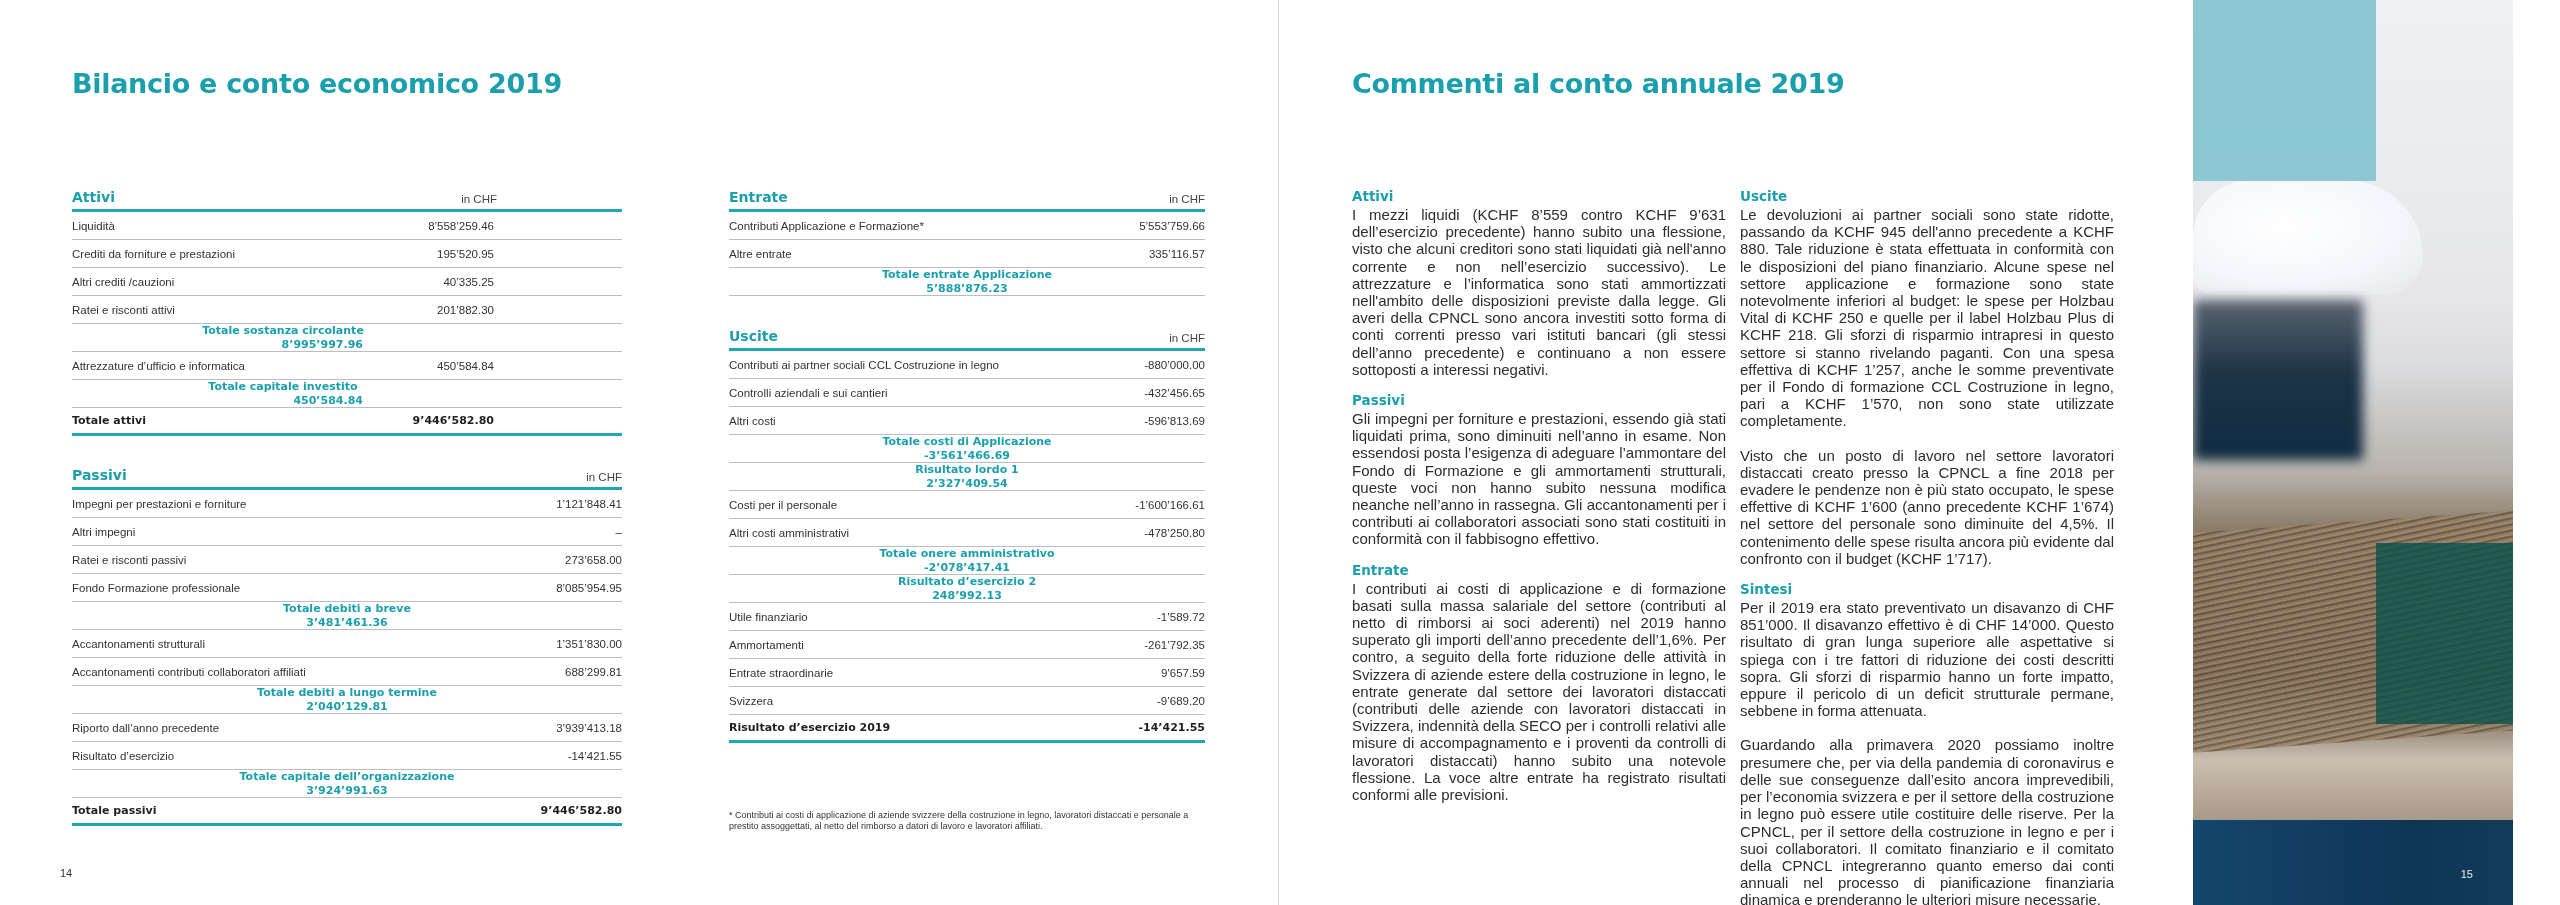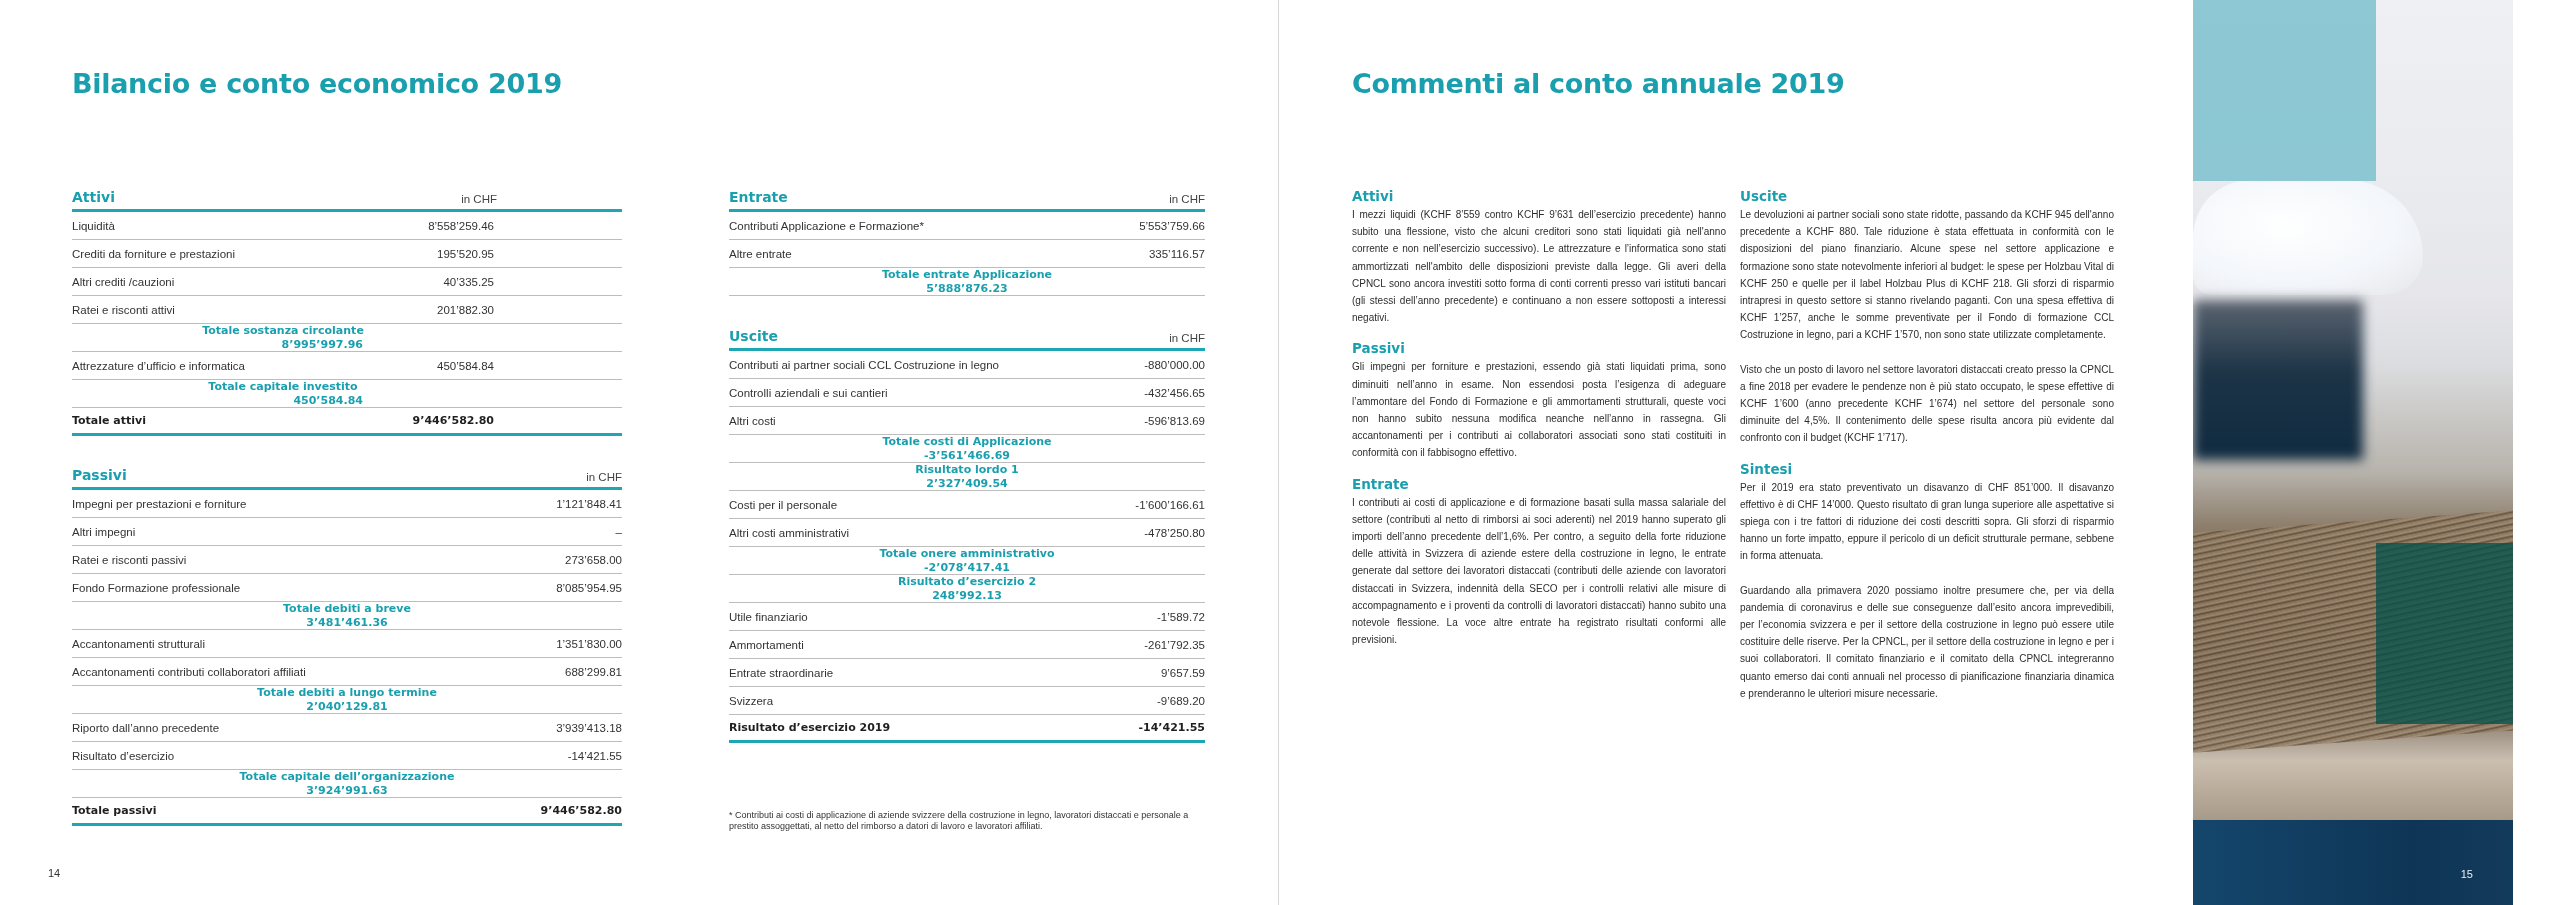--- a/index.html
+++ b/index.html
@@ -39,21 +39,21 @@
   #attivi .fin-head .unit { margin-right: 125px; width: auto; }
   #attivi .fin-row { padding-right: 128px; }
 
   .footnote { position: absolute; left: 729px; top: 810px; width: 480px; font-size: 9px; line-height: 11px; color: #333; }
 
   .page-num { position: absolute; top: 867px; font-size: 11px; color: #333; }
 
   
   .col { position: absolute; width: 374px; }
   .col h3 { font-family: "DejaVu Sans", sans-serif; font-weight: bold; font-size: 13.5px; color: #1a9fae; line-height: 17px; margin-bottom: 1px; }
-  .col p { font-size: 10px; line-height: 17.2px; color: #2d2d2d; text-align: justify; }
+  .col p { font-size: 15px; line-height: 17.2px; color: #2d2d2d; text-align: justify; }
   .col .section { margin-bottom: 14px; }
   .col .gap { height: 17px; }
 
   
   .photo {
     position: absolute; left: 2193px; top: 0; width: 320px; height: 905px; overflow: hidden;
     background:
       linear-gradient(180deg, #eef0f3 0%, #e9ebef 20%, #e6e6ea 33%, #dcdde0 40%, #b8b4ad 52%, #8e7f6d 58%, #6d5b48 66%, #4e3f31 75%, #c9bfb1 84%, #bfb4a6 88%, #1e4a6a 93%, #12385a 100%);
   }
   .photo .blur-white { position: absolute; left: 0; top: 180px; width: 230px; height: 115px; border-radius: 60px 80px 40px 20px; background: radial-gradient(ellipse at 40% 40%, #ffffff 0%, #f4f7fb 55%, rgba(240,243,247,0) 100%); }
@@ -253,21 +253,21 @@
           </div>
           <div class="fin-row total">
             <span class="label">Risultato d’esercizio 2019</span>
             <span class="val">-14’421.55</span>
           </div>
         </div>
     </div>
 
     <p class="footnote">* Contributi ai costi di applicazione di aziende svizzere della costruzione in legno, lavoratori distaccati e personale a prestito assoggettati, al netto del rimborso a datori di lavoro e lavoratori affiliati.</p>
 
-    <span class="page-num" style="left:48px;">14</span>
+    <span class="page-num" style="left:60px;">14</span>
   </div>
 
   <div class="gutter"></div>
 
   <div class="page-right">
     <h1 class="page-title" style="left:73px;">Commenti al conto annuale 2019</h1>
 
     <div class="col" style="left:73px; top:188px;">
         <div class="section">
           <h3>Attivi</h3>

